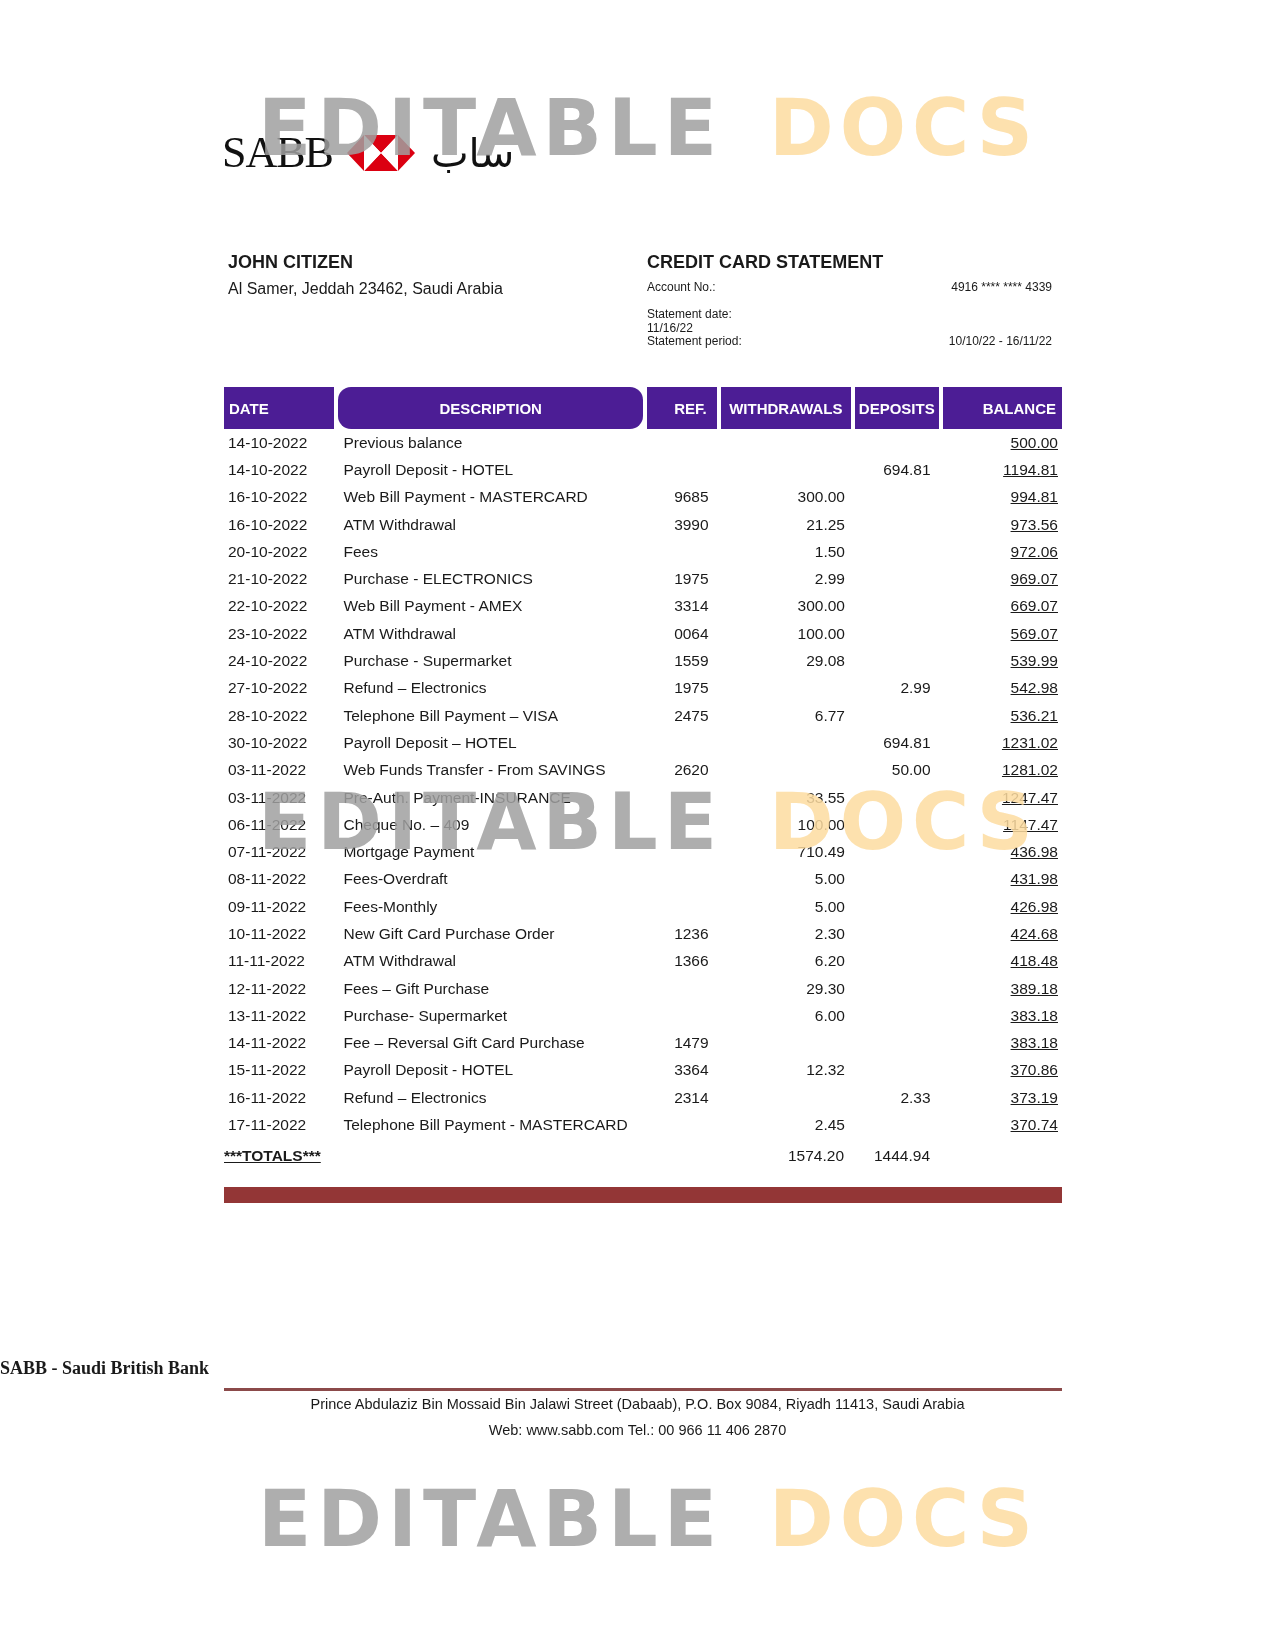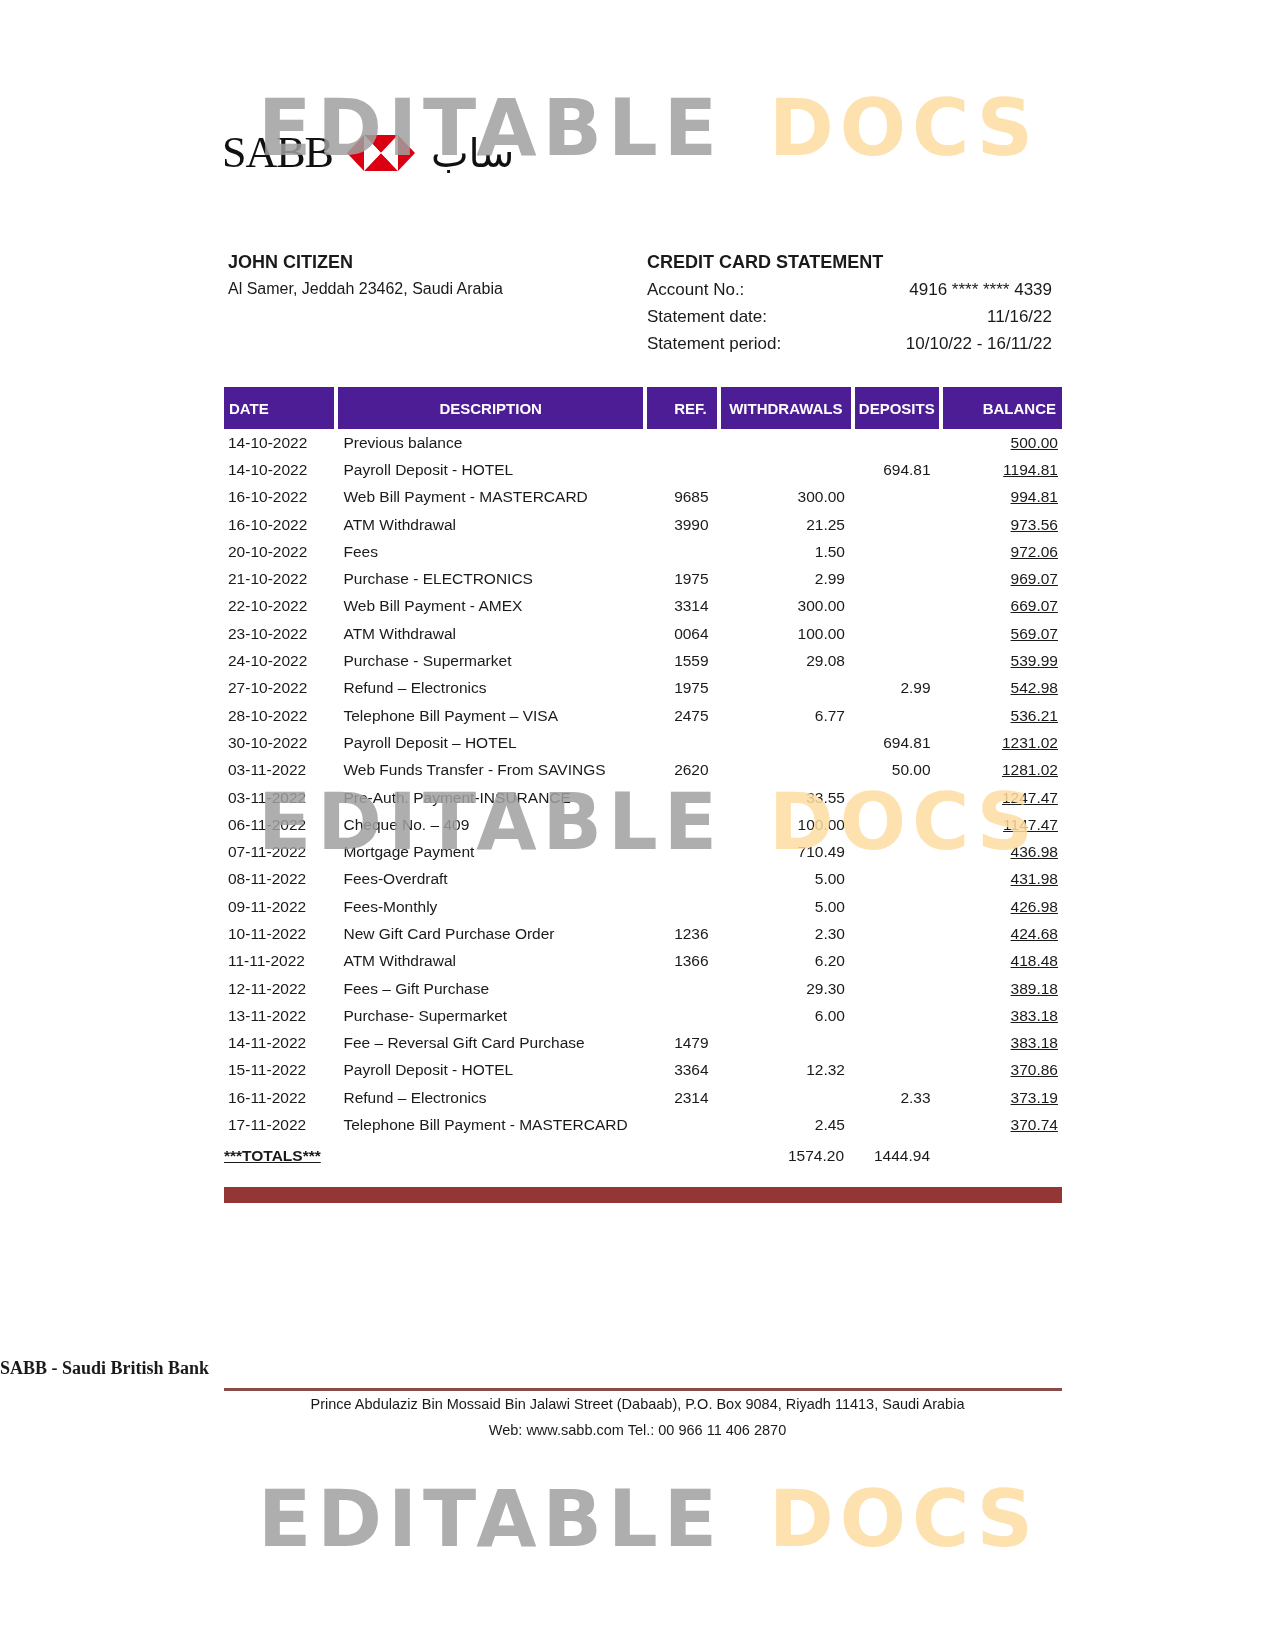--- a/index.html
+++ b/index.html
@@ -18,30 +18,30 @@
         font-family:"DejaVu Sans", sans-serif; font-weight:bold; font-size:78px; letter-spacing:6px;
         pointer-events:none; line-height:1; z-index:5; }
   .wm .w1 { color:rgba(160,160,160,0.85); }
   .wm .w2 { color:rgba(253,220,160,0.85); margin-left:46px; }
 
   
   .cust-name { left:228px; top:252px; font-size:18px; font-weight:bold; }
   .cust-addr { left:228px; top:280px; font-size:16px; }
 
   .stmt-title { left:647px; top:252px; font-size:18px; font-weight:bold; }
-  .stmt-row { left:647px; width:405px; font-size:17px; display:flex; justify-content:space-between; }
+  .stmt-row { left:647px; width:405px; font-size:12px; display:flex; justify-content:space-between; }
 
   
   .table { left:224px; top:387px; width:838px; }
   .thead { display:flex; height:42px; }
   .th { background:#4c1d95; color:#ffffff; font-weight:bold; font-size:15px; display:flex; align-items:center;
         box-sizing:border-box; margin-right:4px; }
   .th:last-child { margin-right:0; }
   .c-date { width:111px; }
-  .c-desc { width:306px; }
+  .c-desc { width:306px;border-radius:13px; }
   .c-ref { width:70px; }
   .c-wd { width:131px; }
   .c-dep { width:84px; }
   .c-bal { width:120px; }
   .th.c-date { padding-left:5px; }
   .th.c-desc { justify-content:center; }
   .th.c-ref { justify-content:flex-end; padding-right:10px; }
   .th.c-wd { justify-content:center; }
   .th.c-dep { justify-content:center; }
   .th.c-bal { justify-content:flex-end; padding-right:6px; }
@@ -96,21 +96,21 @@
 </div>
 
 <div class="abs cust-name">JOHN CITIZEN</div>
 <div class="abs cust-addr">Al Samer, Jeddah 23462, Saudi Arabia</div>
 
 <div class="abs stmt-title">CREDIT CARD STATEMENT</div>
 <div class="abs stmt-row" style="top:280px;">
   <span>Account No.:</span>
   <span>4916 **** **** 4339</span>
 </div>
-<div class="abs stmt-row" style="top:307px;">
+<div class="abs stmt-row" style="top:307px;flex-direction:column;">
   <span>Statement date:</span>
   <span>11/16/22</span>
 </div>
 <div class="abs stmt-row" style="top:334px;">
   <span>Statement period:</span>
   <span>10/10/22 - 16/11/22</span>
 </div>
 
 <div class="abs table">
   <div class="thead">

